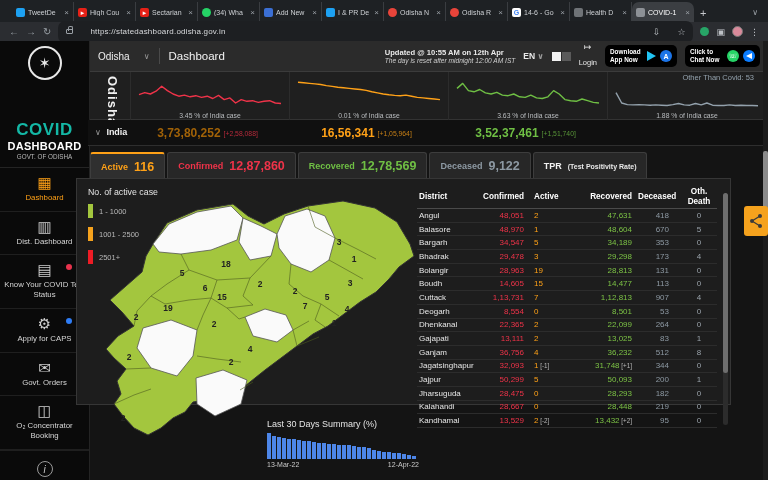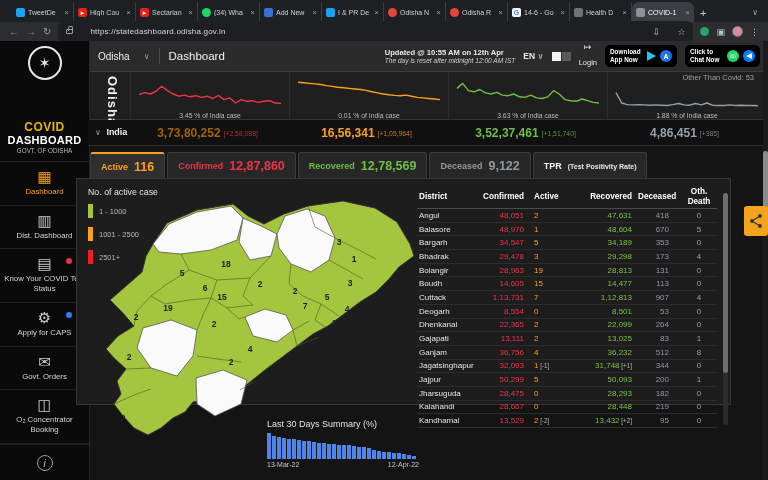--- a/index.html
+++ b/index.html
@@ -32,21 +32,21 @@
   .tbic { color:#bdc1c6; font-size:9px; }
   .extgreen { width:9px; height:9px; border-radius:50%; background:#27a567; }
   .avatar { width:11px; height:11px; border-radius:50%; background:#d98a9b; border:1px solid #777; }
 
   
   #sidebar { position:absolute; left:0; top:41px; width:90px; height:439px; background:#0a0a0a;
     border-right:1px solid #242424; display:flex; flex-direction:column; }
   #brand { text-align:center; padding:5px 2px 7px; border-bottom:1px solid #242424; }
   #emblem { width:34px; height:34px; margin:0 auto 2px; border:2px solid #e8e8e8; border-radius:50%;
     display:flex; align-items:center; justify-content:center; color:#e8e8e8; font-size:14px; }
-  #brand .l1 { color:#eab308; font-weight:bold; font-size:12px; letter-spacing:.5px;margin-top:40px; }
+  #brand .l1 { color:#14b8a6; font-weight:bold; font-size:17px; letter-spacing:.5px;margin-top:40px; }
   #brand .l2 { color:#fff; font-weight:bold; font-size:11px; letter-spacing:.3px; }
   #brand .l3 { color:#b9b9b9; font-size:6.3px; margin-top:1px; }
   .side-item { position:relative; border-bottom:1px solid #1f1f1f; padding:7px 3px 8px;
     text-align:center; color:#d6d6d6; font-size:7.8px; line-height:1.25; }
   .side-item .sicon { display:block; font-size:15px; line-height:16px; color:#cfcfcf; margin-bottom:2px; }
   .side-item.active { color:#ffa117; }
   .side-item.active .sicon { color:#ffa117; }
   .sdot { position:absolute; top:9px; right:17px; width:6px; height:6px; border-radius:50%; }
   #side-info { margin-top:auto; padding:8px 0 10px; text-align:center; border-top:1px solid #1f1f1f; }
   #side-info span { display:inline-block; width:16px; height:16px; border:1px solid #9a9a9a;
@@ -336,24 +336,20 @@
           <span class="big" style="color: #a16207;">3,73,80,252</span>
           <span class="dlt" style="color: rgb(239, 51, 73);">[+2,58,088]</span>
         </div>
         <div class="ival">
           <span class="big" style="color: rgb(255, 161, 23);">16,56,341</span>
           <span class="dlt" style="color: rgb(255, 161, 23);">[+1,05,964]</span>
         </div>
         <div class="ival">
           <span class="big" style="color: rgb(111, 191, 68);">3,52,37,461</span>
           <span class="dlt" style="color: rgb(111, 191, 68);">[+1,51,740]</span>
-        </div>
-        <div class="ival">
-          <span class="big" style="color: rgb(147, 161, 172);">4,86,451</span>
-          <span class="dlt" style="color: rgb(147, 161, 172);">[+385]</span>
         </div>
       </div>
   </div>
 
   <div id="sumtabs">
       <div class="stab active">
         <span class="lb" style="color: rgb(255, 161, 23);">Active</span>
         <span class="vl" style="color: rgb(255, 161, 23);">116</span>
       </div>
       <div class="stab">

